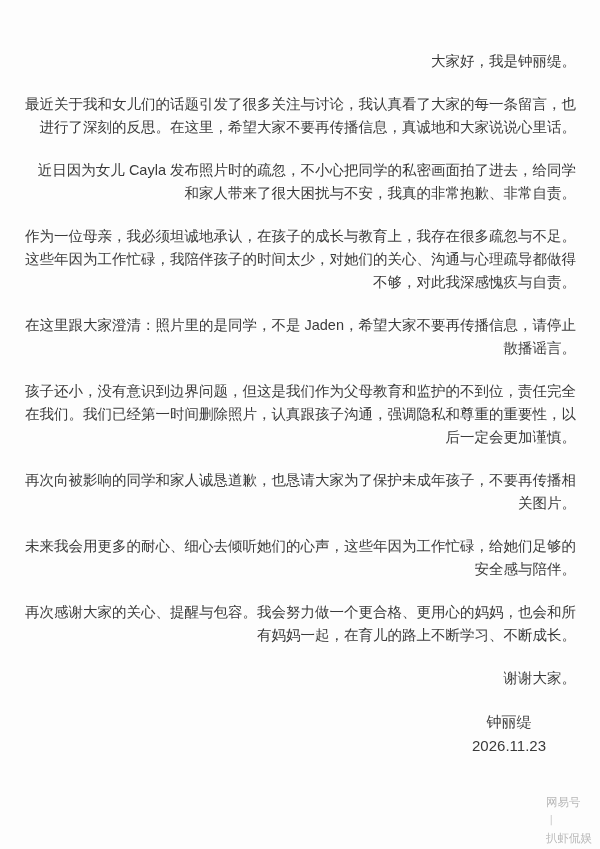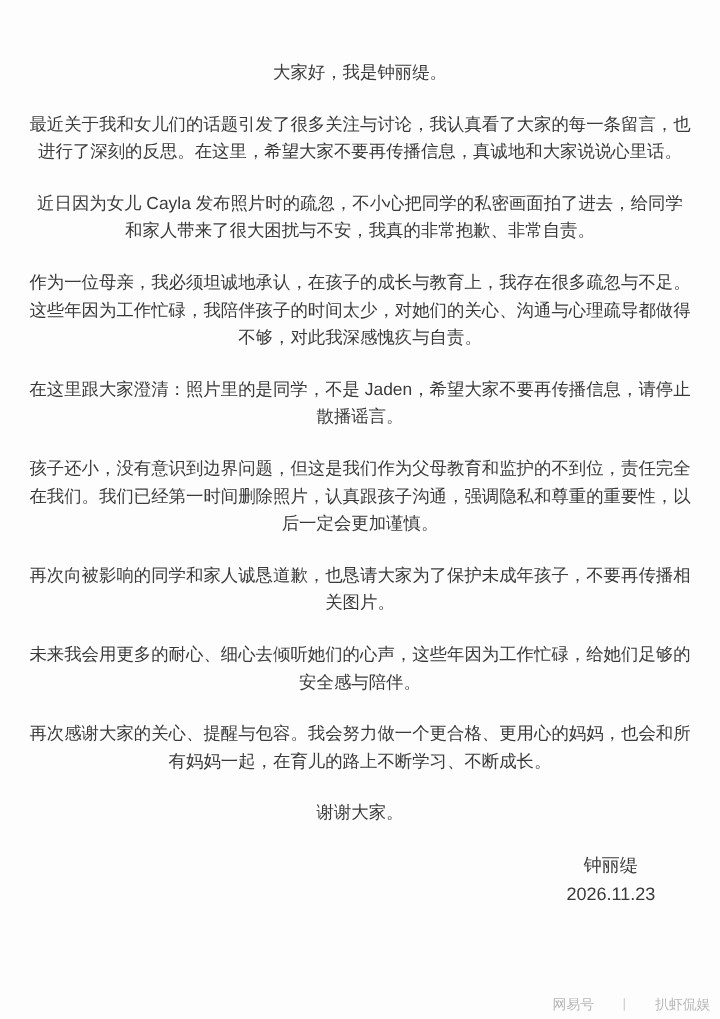--- a/index.html
+++ b/index.html
@@ -17,21 +17,21 @@
     box-sizing: border-box;
     padding: 50px 24px 0 24px;
     font-family: "Liberation Sans", "DejaVu Sans", sans-serif;
   }
   .statement p {
     margin: 0 0 20px 0;
     font-size: 14.5px;
     line-height: 23px;
     color: #3a3a3a;
     letter-spacing: 0;
-    text-align: center;
+    text-align: right;
   }
   .signature-block {
     width: fit-content;
     margin: 5px 30px 16px auto;
     display: flex;
     flex-direction: column;
     align-items: center;
   }
   .signature-name {
     font-size: 15px;
@@ -45,22 +45,23 @@
   }
   .watermark {
     position: absolute;
     right: 8px;
     bottom: 4px;
     font-size: 11.5px;
     line-height: 14px;
     color: #b6b6b6;
     display: flex;
     align-items: flex-start;
-    gap: 20px;
+    gap: 4px;
     white-space: nowrap;
+    flex-direction: column;
   }
   .watermark .divider {
     color: #c9c9c9;
     font-size: 11px;
   }
 </style>
 </head>
 <body>
 
 <div class="page">

